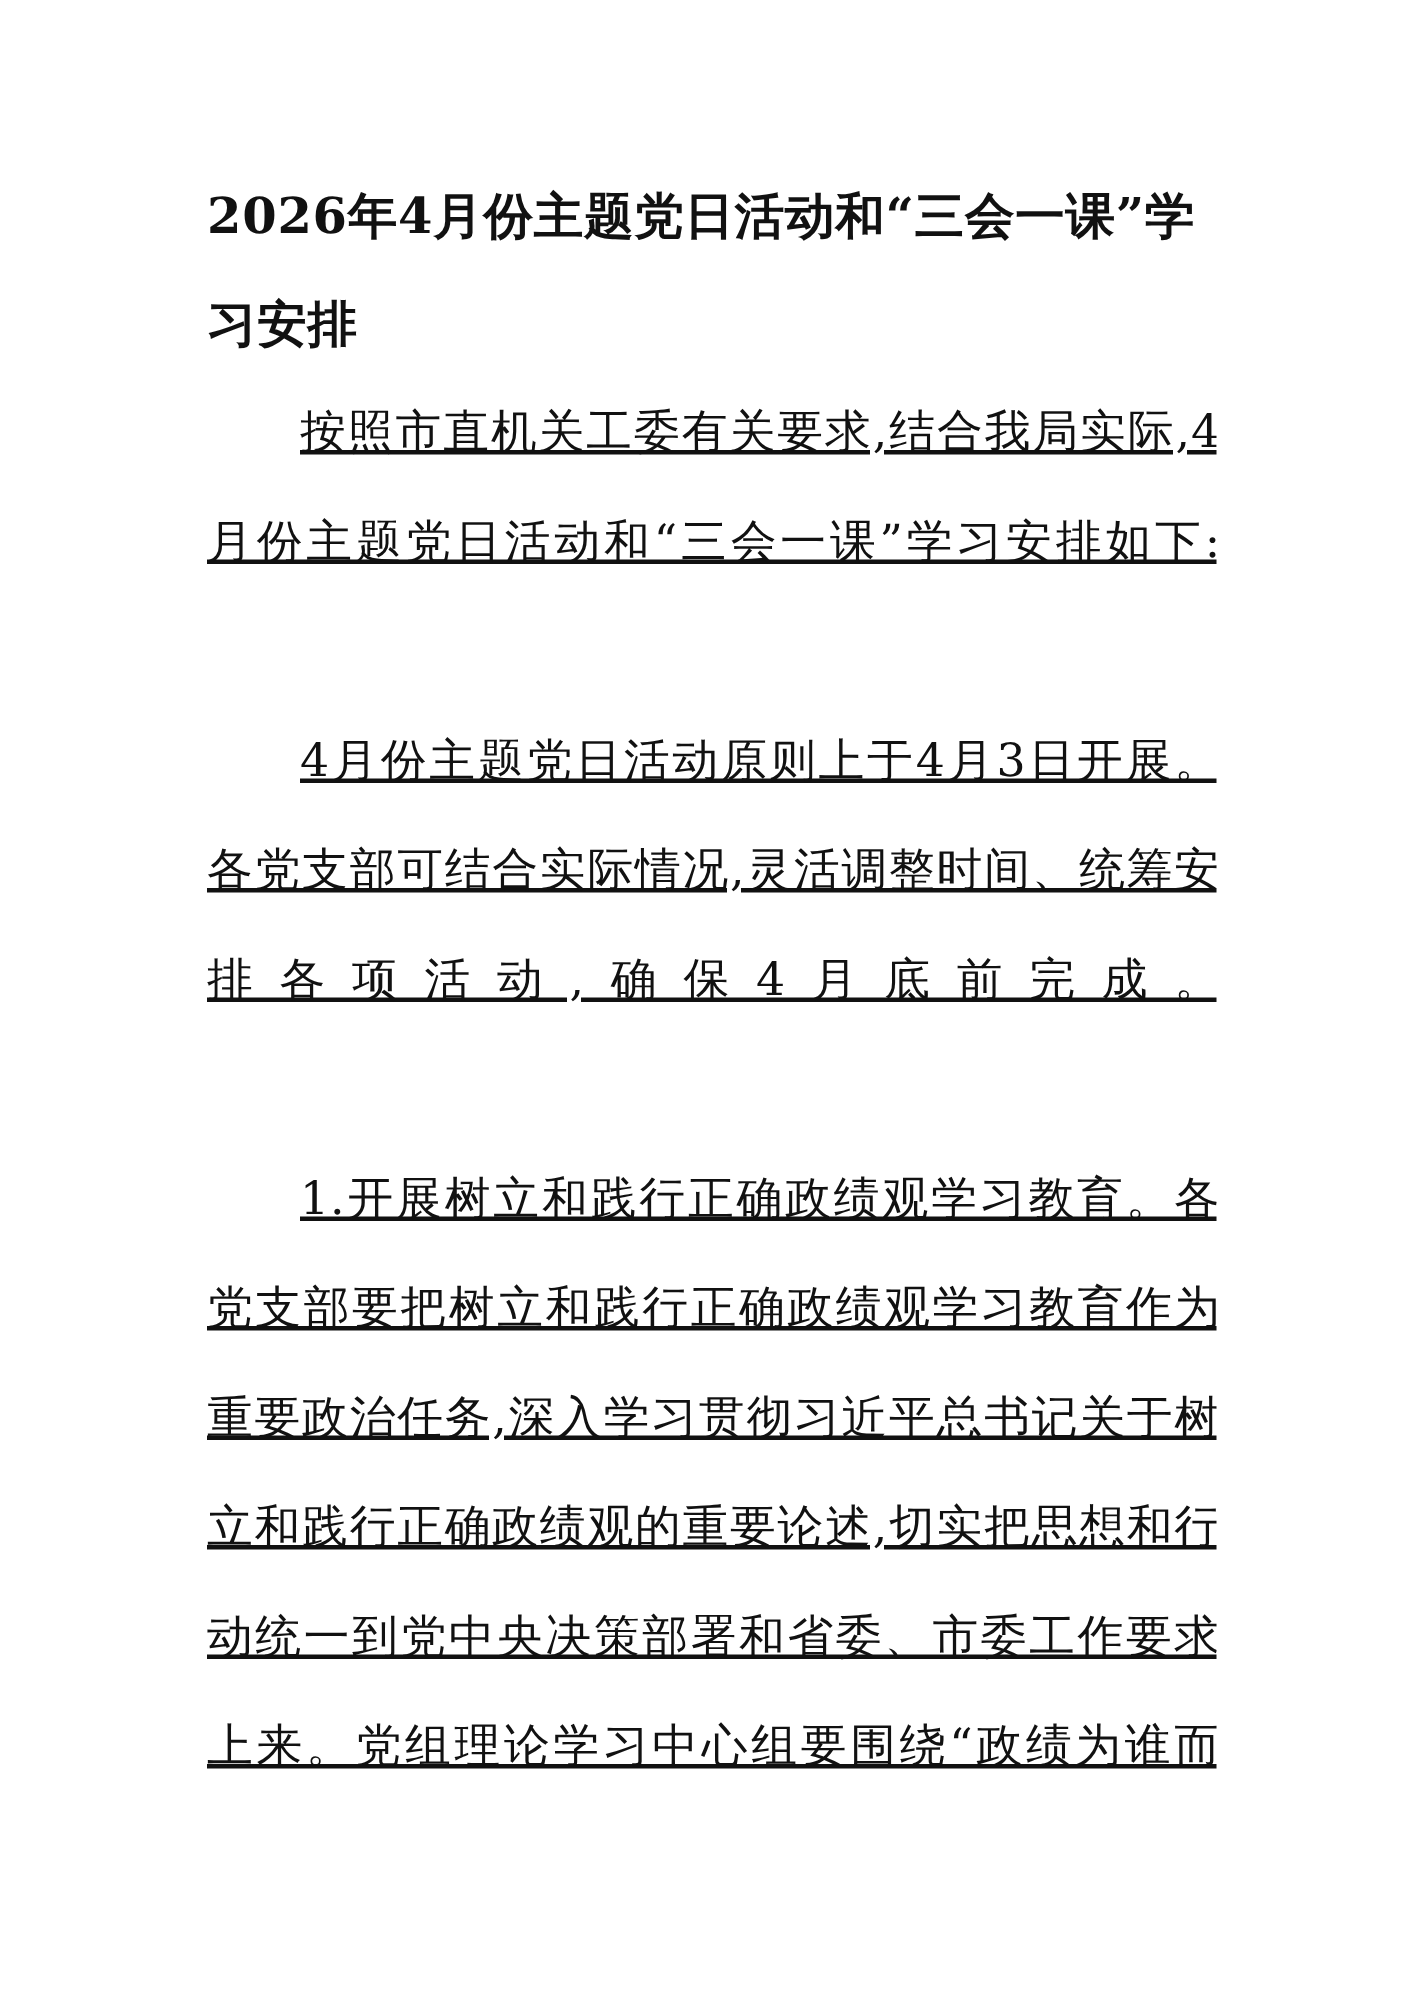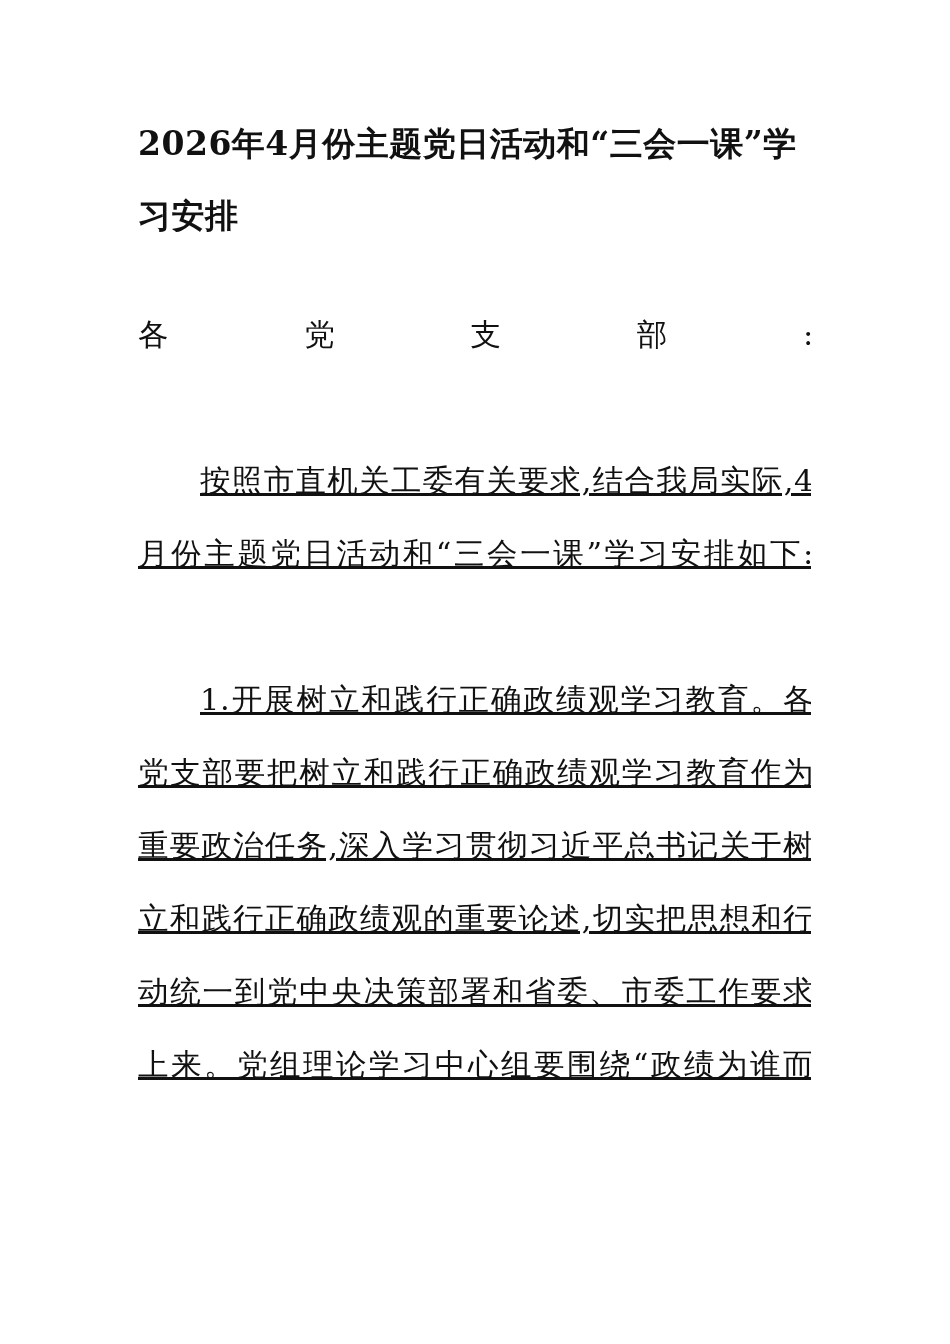--- a/index.html
+++ b/index.html
@@ -66,23 +66,23 @@
   }
 </style>
 </head>
 <body>
 
 <div class="page">
   <div class="doc-body">
 
     <h1 class="doc-title">2026年4月份主题党日活动和“三会一课”学习安排</h1>
 
-    <p class="para first-body">各党支部:</p>
 
     <p class="para indent">按照市直机关工委有关要求,结合我局实际,4月份主题党日活动和“三会一课”学习安排如下:</p>
 
 
+    <p class="para indent">4月份主题党日活动原则上于4月3日开展。各党支部可结合实际情况,灵活调整时间、统筹安排各项活动,确保4月底前完成。</p>
 
 
     <p class="para indent">1.开展树立和践行正确政绩观学习教育。各党支部要把树立和践行正确政绩观学习教育作为重要政治任务,深入学习贯彻习近平总书记关于树立和践行正确政绩观的重要论述,切实把思想和行动统一到党中央决策部署和省委、市委工作要求上来。党组理论学习中心组要围绕“政绩为谁而</p>
 
   </div>
 </div>
 
 </body></html>

